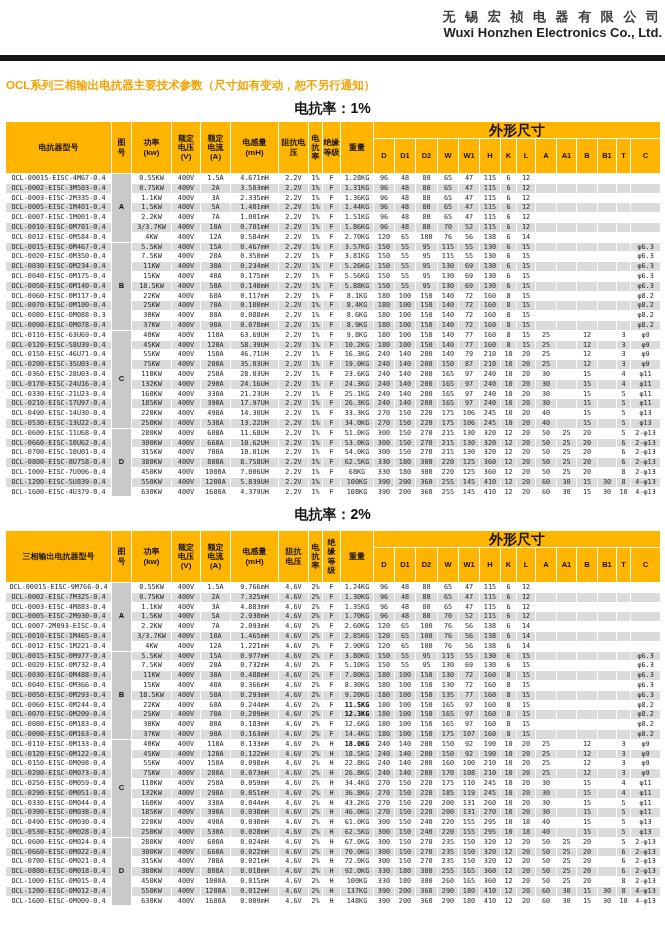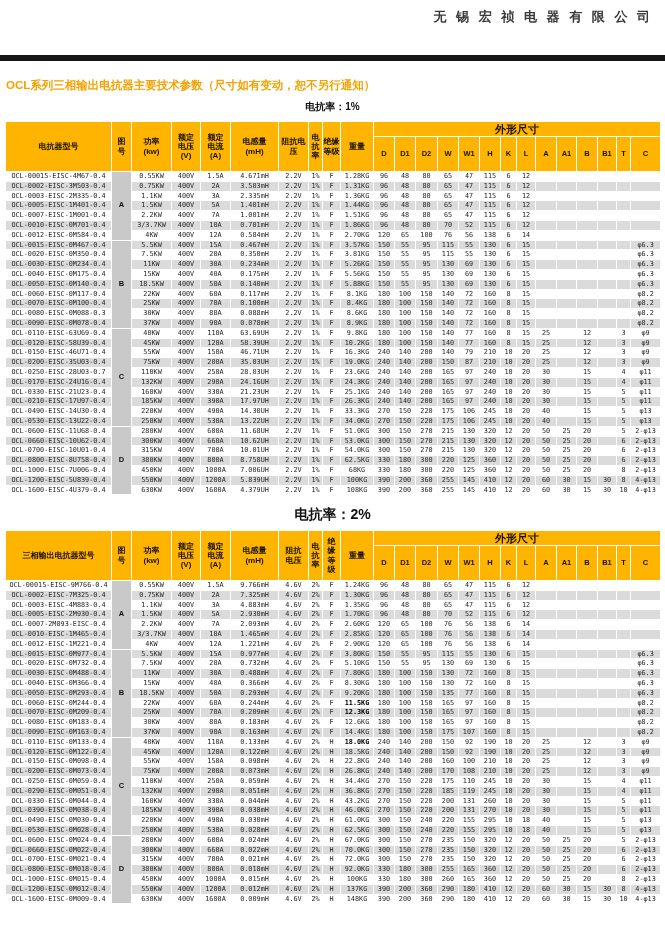--- a/index.html
+++ b/index.html
@@ -1,39 +1,39 @@
 <!DOCTYPE html>
 <html><head>
 <meta charset="utf-8">
 <style>
   html,body{margin:0;padding:0;background:#ffffff;}
   body{width:665px;height:928px;font-family:"Liberation Sans",sans-serif;color:#1a1a1a;}
   .page{position:relative;width:665px;height:928px;overflow:hidden;background:#fff;}
 
-  .company{position:absolute;top:9px;right:12px;text-align:right;line-height:1.25;}
+  .company{position:absolute;top:9px;right:3px;text-align:right;line-height:1.25;}
   .company .zh{font-size:13px;font-weight:600;color:#3a3a3a;letter-spacing:3px;}
   .company .en{font-size:13px;font-weight:bold;color:#222;}
 
   .black-bar{position:absolute;top:55px;left:0;width:665px;height:6px;background:#161616;}
 
   .main-title{position:absolute;top:78px;left:6px;font-size:11.5px;font-weight:bold;color:#F5A100;text-align:right;}
 
-  .t1-title{position:absolute;top:100px;left:0;width:665px;text-align:center;font-size:10px;font-weight:bold;color:#111;}
+  .t1-title{position:absolute;top:100px;left:0;width:665px;text-align:center;font-size:14px;font-weight:bold;color:#111;}
   .t2-title{position:absolute;top:506px;left:0;width:665px;text-align:center;font-size:14px;font-weight:bold;color:#111;}
 
   table.spec{position:absolute;left:5px;width:655px;table-layout:fixed;border-collapse:collapse;}
   #table-0{top:121px;}
   #table-1{top:530px;}
 
   table.spec th{
     background:#FFB400;border:1px solid #ffffff;
     font-size:8px;font-weight:bold;color:#1a1200;
     white-space:pre-line;line-height:1.15;padding:0;vertical-align:middle;text-align:center;
   }
-  table.spec th.dim-title{height:14px;font-size:11px;}
+  table.spec th.dim-title{height:14px;font-size:14px;}
   table.spec tr.dims th{height:34px;font-size:7.5px;}
 
   table.spec td{
     height:8.8px;line-height:8.8px;padding:0;
     border:1px solid #ffffff;
     font-family:"DejaVu Sans Mono",monospace;font-size:6.8px;
     text-align:center;vertical-align:middle;color:#1f1f1f;
     white-space:nowrap;overflow:hidden;
   }
   table.spec tr.even td{background:#DBDBDB;}
@@ -44,20 +44,21 @@
   }
   table.spec td.bold{font-weight:bold;color:#000;}
 </style>
 </head>
 <body>
 
 <div class="page">
 
   <div class="company">
     <div class="zh">无 锡 宏 祯 电 器 有 限 公 司</div>
+    <div class="en">Wuxi Honzhen Electronics Co., Ltd.</div>
   </div>
 
   <div class="black-bar"></div>
 
   <div class="main-title">OCL系列三相输出电抗器主要技术参数（尺寸如有变动，恕不另行通知）</div>
 
   <div class="t1-title">电抗率：1%</div>
 
   <table class="spec" id="table-0">
     <colgroup>
@@ -626,21 +627,21 @@
           <td>10</td>
           <td>20</td>
           <td>25</td>
           <td></td>
           <td>12</td>
           <td></td>
           <td>3</td>
           <td>φ9</td>
         </tr>
         <tr class="odd">
-          <td>OCL-0250-EISC-28U03-0.7</td>
+          <td>OCL-0360-EISC-28U03-0.4</td>
           <td>110KW</td>
           <td>400V</td>
           <td>250A</td>
           <td>28.03UH</td>
           <td>2.2V</td>
           <td>1%</td>
           <td>F</td>
           <td>23.6KG</td>
           <td>240</td>
           <td>140</td>

